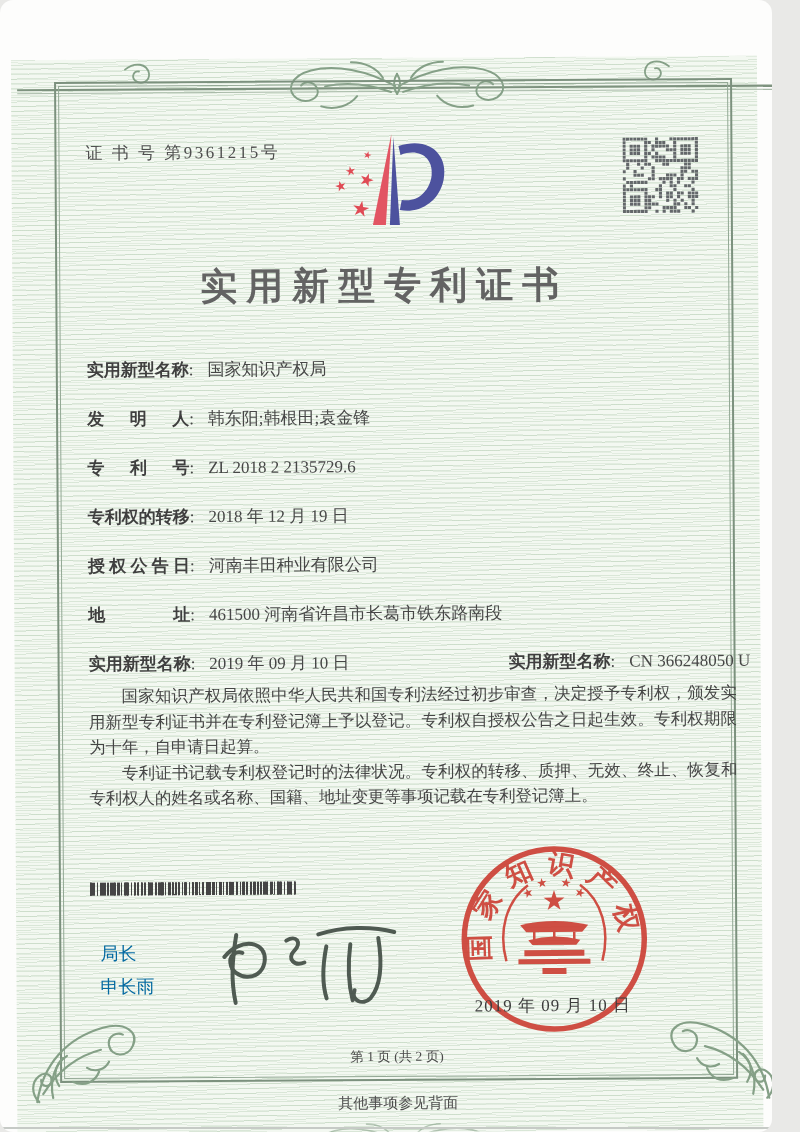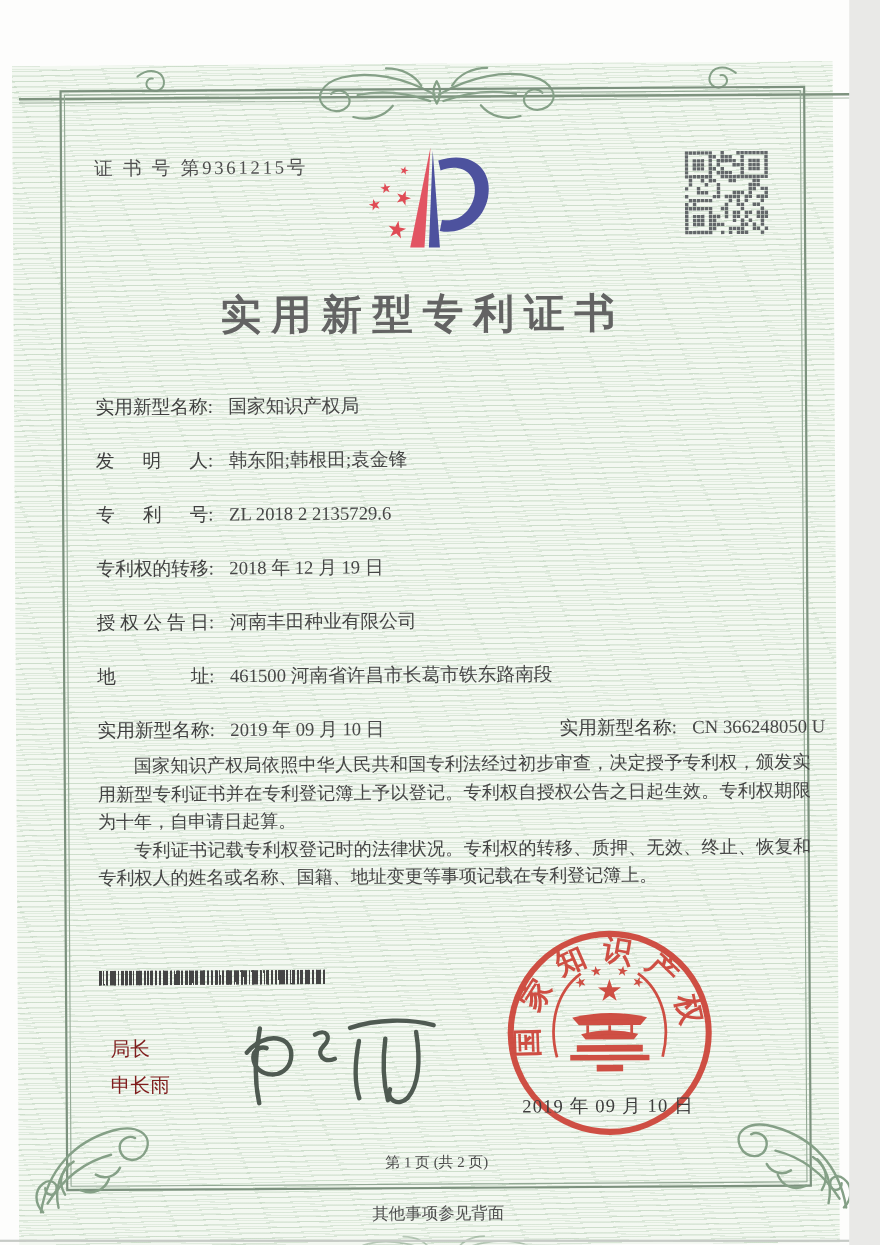--- a/index.html
+++ b/index.html
@@ -1,17 +1,17 @@
 <!DOCTYPE html>
 <html><head>
 <meta charset="utf-8">
 <style>
   html,body{margin:0;padding:0;background:#e9e9e7;}
   .stage{position:relative;width:772px;height:1132px;background:#fdfdfc;overflow:hidden;
-         font-family:"Liberation Serif","DejaVu Serif",serif;color:#4a4a4a;}
+         font-family:"Liberation Serif","DejaVu Serif",serif;color:#4a4a4a;border-radius:13px;}
   .cert{position:absolute;inset:0;transform:rotate(-0.35deg);transform-origin:50% 50%;}
   
   .edge-right{position:absolute;top:0;left:786px;width:2px;height:1132px;background:#b9bdb9;z-index:9;}
   .edge-right2{position:absolute;top:0;left:789px;width:1px;height:1132px;background:#dcdfdc;z-index:9;}
   .edge-bottom{position:absolute;top:1127px;left:0;width:800px;height:2px;background:#c6cac6;z-index:9;}
   
   .guilloche{position:absolute;left:14px;top:58px;right:12px;bottom:0;z-index:0;background:#f3f8f1;
     background-image:
       repeating-linear-gradient(178.5deg, rgba(150,184,148,.28) 0 1px, rgba(255,255,255,0) 1px 4.6px),
       repeating-linear-gradient(181.5deg, rgba(150,184,148,.18) 0 1px, rgba(255,255,255,0) 1px 5.4px);}
@@ -19,32 +19,32 @@
   .frame{position:absolute;left:57px;top:80px;width:674px;height:997px;border:2px solid #7c917e;z-index:1;}
   .frame::after{content:"";position:absolute;inset:2px;border:1px solid #93a895;}
   .ornament{position:absolute;z-index:1;}
   .content{position:absolute;inset:0;z-index:2;}
   .certno{position:absolute;left:88px;top:140px;font-size:17px;letter-spacing:2.5px;color:#4f4f4f;}
   .title{position:absolute;left:0;top:261px;width:100%;text-align:center;font-size:37px;font-weight:bold;
          letter-spacing:9px;color:#636363;}
   .logo{position:absolute;left:325px;top:128px;}
   .qr{position:absolute;left:625px;top:139px;}
   .row{position:absolute;left:88px;font-size:17px;color:#474747;white-space:nowrap;}
-  .row .lab{display:inline-block;width:102px;text-align:justify;text-align-last:justify;color:#3f3f3f;}
+  .row .lab{display:inline-block;width:102px;text-align:justify;text-align-last:justify;color:#3f3f3f;font-weight:bold;}
   .row .val{margin-left:14px;}
   .pair2{position:absolute;left:420px;top:0;}
   .paras{position:absolute;left:88px;top:682px;width:648px;font-size:16.4px;line-height:25.5px;
          text-align:justify;color:#454545;}
   .paras p{margin:0;text-indent:2em;}
   .barcode{position:absolute;left:88px;top:881px;width:206px;height:13px;
     background-image:
       repeating-linear-gradient(90deg,#454545 0 1.6px,transparent 1.6px 3.4px),
       repeating-linear-gradient(90deg,#454545 0 1px,transparent 1px 7.3px),
       repeating-linear-gradient(90deg,#454545 0 2.6px,transparent 2.6px 11.7px);}
-  .signer{position:absolute;left:98px;top:936px;font-size:18px;color:#7f1d1d;line-height:33px;}
+  .signer{position:absolute;left:98px;top:936px;font-size:18px;color:#0369a1;line-height:33px;}
   .sig{position:absolute;left:218px;top:922px;z-index:3;}
   .seal{position:absolute;left:452px;top:840px;z-index:3;mix-blend-mode:multiply;opacity:.92;}
   .sealdate{position:absolute;left:472px;top:995px;font-size:17px;color:#3d3d3d;letter-spacing:1px;z-index:4;}
   .pageinfo{position:absolute;left:57px;top:1048px;width:674px;text-align:center;font-size:13.5px;color:#4a4a4a;z-index:2;}
   .backnote{position:absolute;left:0;top:1094px;width:790px;text-align:center;font-size:15px;color:#4d4d4d;z-index:2;}
   .defs-holder{position:absolute;width:0;height:0;overflow:hidden;}
 </style>
 </head>
 <body>
 

